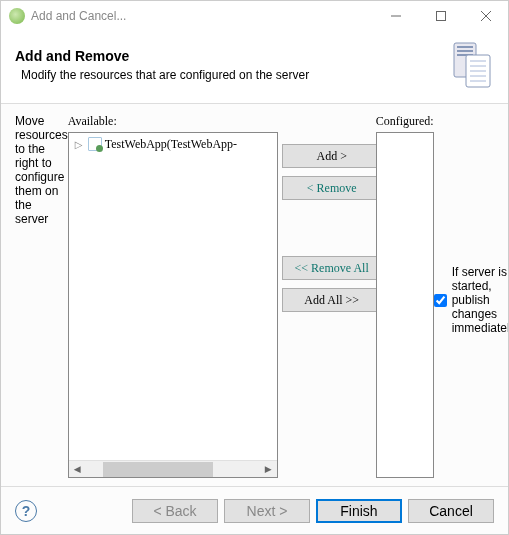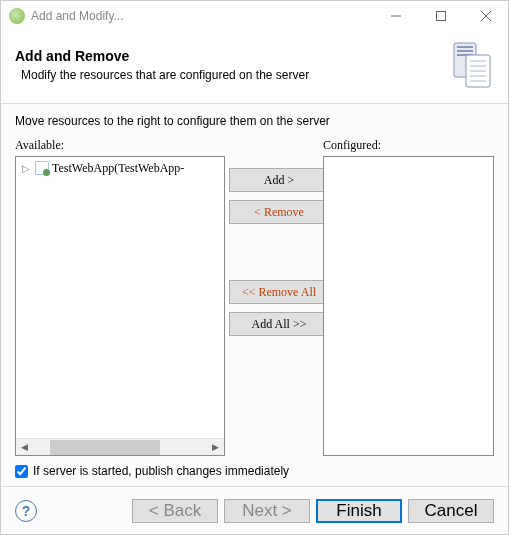--- a/index.html
+++ b/index.html
@@ -53,21 +53,20 @@
   .banner-title { font-size: 14px; font-weight: bold; margin-bottom: 4px; }
   .banner-subtitle { font-size: 12px; padding-left: 6px; }
   .banner-icon { width: 48px; height: 48px; margin-left: 10px; }
 
   
   .content {
     flex: 1;
     padding: 10px 14px 8px 14px;
     background: #fcfcfc;
     display: flex;
-    flex-direction: column;
   }
   .instruction { margin-bottom: 10px; }
   .cols {
     display: flex;
     gap: 4px;
     flex: 1;
     min-height: 0;
     font-family: Liberation Serif, serif;
   }
   .col { display: flex; flex-direction: column; }
@@ -151,21 +150,21 @@
     border: 1px solid #adadad;
     background: #e1e1e1;
     font-family: inherit;
     font-size: 12px;
     margin-bottom: 8px;
     display: flex;
     align-items: center;
     justify-content: center;
     padding: 0;
   }
-  .mid-btn.disabled { color: #c2410c; }
+  .mid-btn.disabled { color: #0f766e; }
   .mid-gap { height: 48px; }
 
   
   .check-row {
     display: flex;
     align-items: center;
     margin-top: 8px;
   }
   .check-row input { margin: 0 5px 0 0; }
 
@@ -193,34 +192,34 @@
     margin-left: auto;
     display: flex;
     gap: 6px;
   }
   .bottom-btn {
     width: 86px;
     height: 24px;
     border: 1px solid #adadad;
     background: #e1e1e1;
     font-family: inherit;
-    font-size: 17px;
+    font-size: 14px;
     display: flex;
     align-items: center;
     justify-content: center;
   }
   .bottom-btn.disabled { color: #888; }
   .bottom-btn.primary { border: 2px solid #0078d7; background: #e1e1e1; }
 </style>
 </head>
 <body>
 
 <div class="titlebar">
   <div class="app-icon"></div>
-  <div class="title">Add and Modify...</div>
+  <div class="title">Add and Cancel...</div>
   <div class="win-btns">
     <div class="win-btn">
       <svg viewBox="0 0 10 10">
           <line x1="0" y1="5" x2="10" y2="5" stroke="currentColor" stroke-width="1"></line>
         </svg>
     </div>
     <div class="win-btn">
       <svg viewBox="0 0 10 10">
           <rect x="0.5" y="0.5" width="9" height="9" fill="none" stroke="currentColor" stroke-width="1"></rect>
         </svg>

